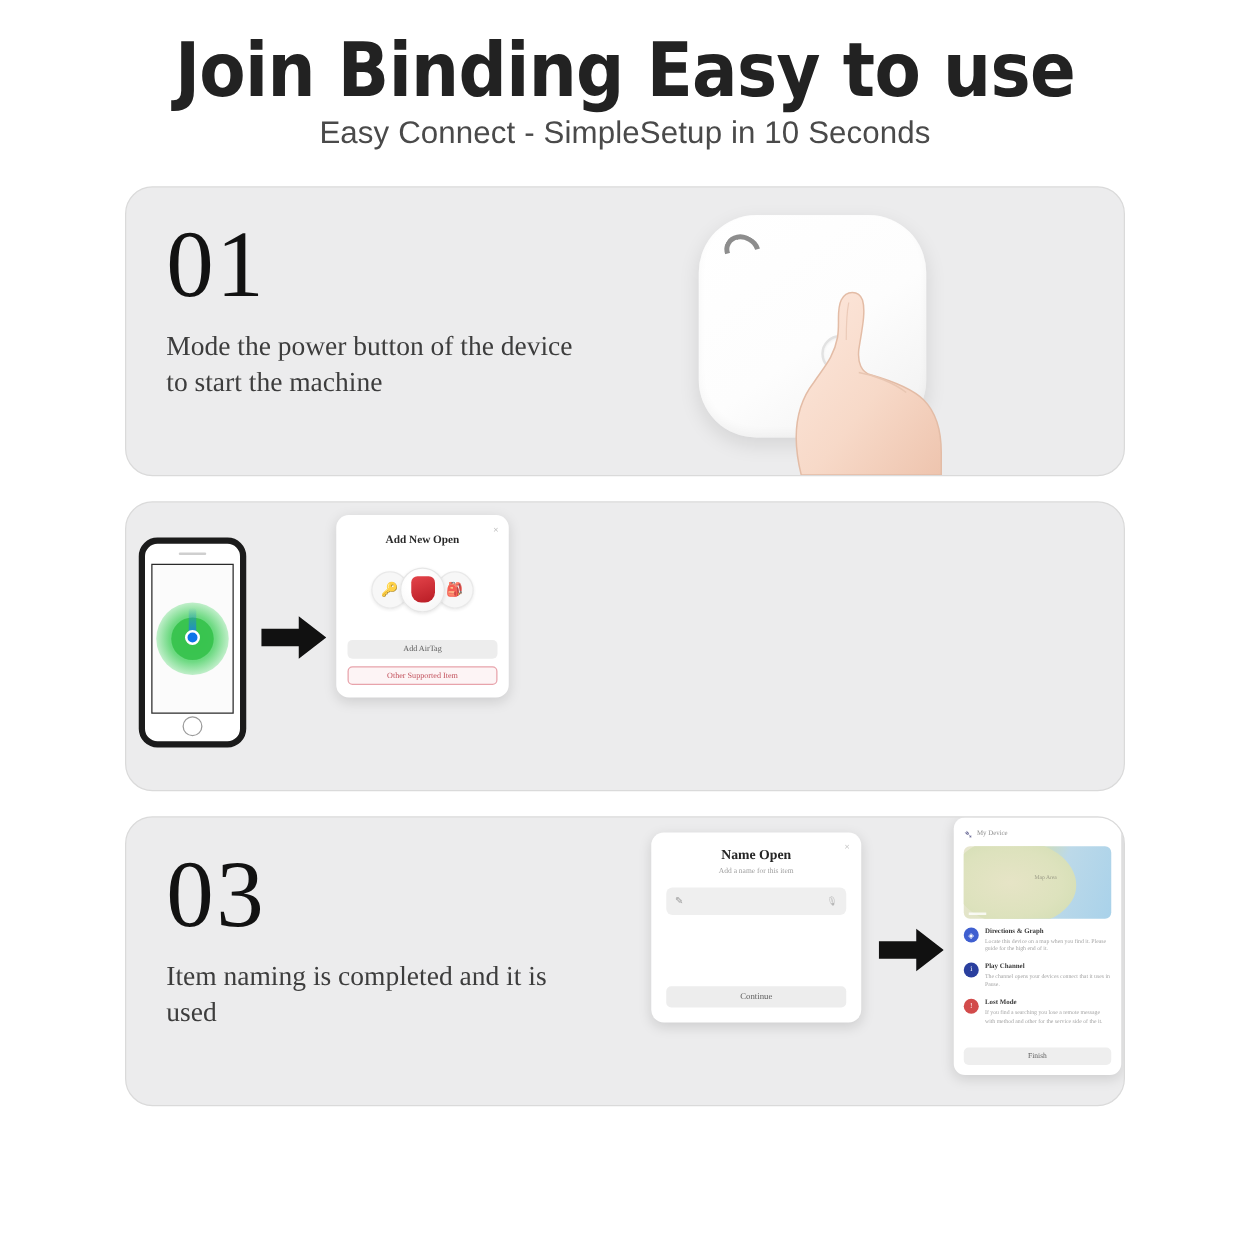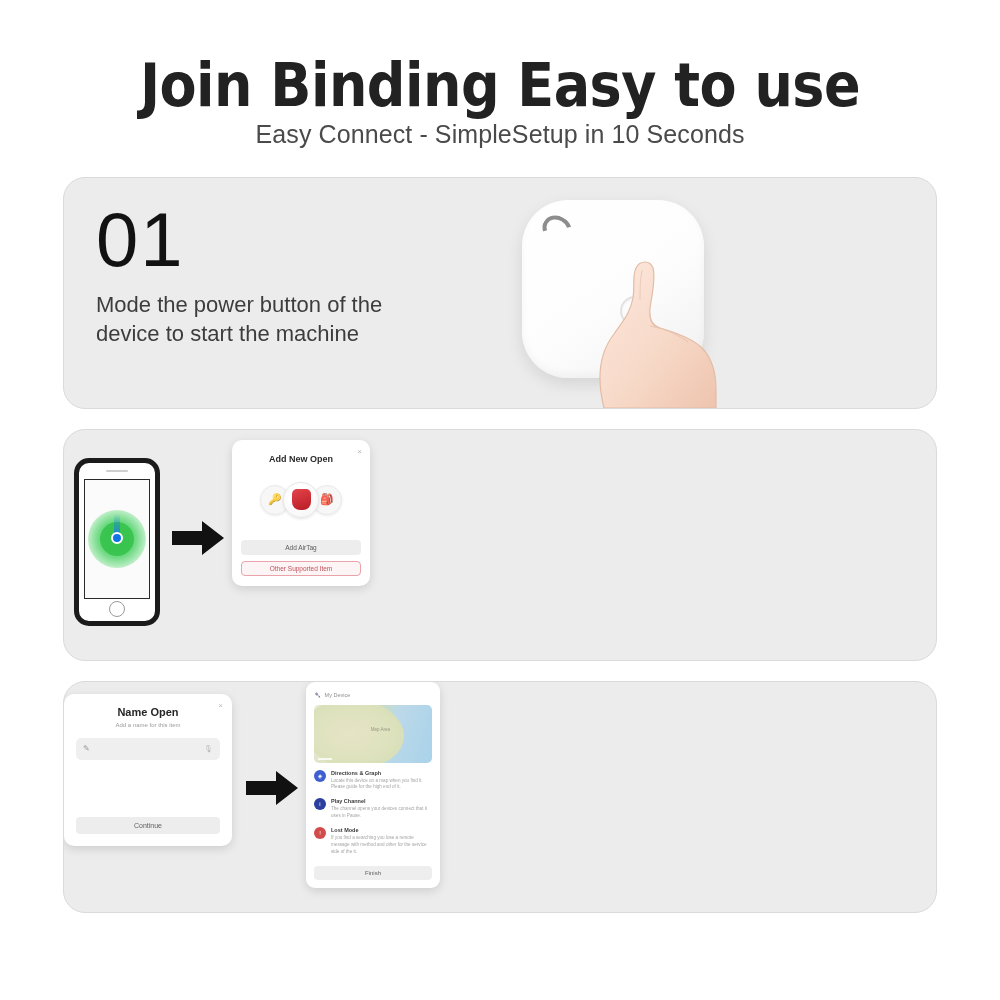--- a/index.html
+++ b/index.html
@@ -5,34 +5,34 @@
   * { box-sizing: border-box; margin: 0; padding: 0; }
   html, body {
     width: 1000px; height: 1000px;
     background: #ffffff;
     font-family: "Liberation Sans", sans-serif;
     overflow: hidden;
   }
   .page { position: relative; width: 1000px; height: 1000px; padding: 0; }
 
   
-  .header { text-align: center; padding-top: 54px; }
+  .header { text-align: center; padding-top: 26px; }
   .title {
     font-family: "DejaVu Sans Condensed", "Liberation Sans", sans-serif;
     font-size: 60px; font-weight: 700; letter-spacing: -0.5px;
     color: #222222; line-height: 1.06;
   }
   .subtitle {
     margin-top: 2px;
     font-size: 25px; font-weight: 400; color: #4a4a4a;
     letter-spacing: 0.1px;
   }
 
   
-  .cards { margin-top: 28px; padding: 0 63px; display: flex; flex-direction: column; gap: 20px; }
+  .cards { margin-top: 28px; padding: 0 100px; display: flex; flex-direction: column; gap: 20px; font-family: Liberation Serif, serif; }
   .card {
     position: relative;
     height: 232px;
     background: #ececed;
     border: 1px solid #dadada;
     border-radius: 22px;
     overflow: hidden;
     display: flex;
     align-items: stretch;
   }
@@ -299,20 +299,24 @@
             </div>
             <div class="thumb side">🎒</div>
           </div>
           <div class="appcard-btn">Add AirTag</div>
           <div class="appcard-btn outline">Other Supported Item</div>
         </div>
       </div>
     </div>
 
     <div class="card">
+      <div class="card-left">
+        <div class="step-num">03</div>
+        <div class="step-desc">Item naming is completed and it is used</div>
+      </div>
       <div class="card-right">
 
         <div class="namecard">
           <div class="namecard-close">×</div>
           <div class="namecard-title">Name Open</div>
           <div class="namecard-sub">Add a name for this item</div>
           <div class="namecard-input">
             <span>✎</span>
             <span class="mic">🎙</span>
           </div>

